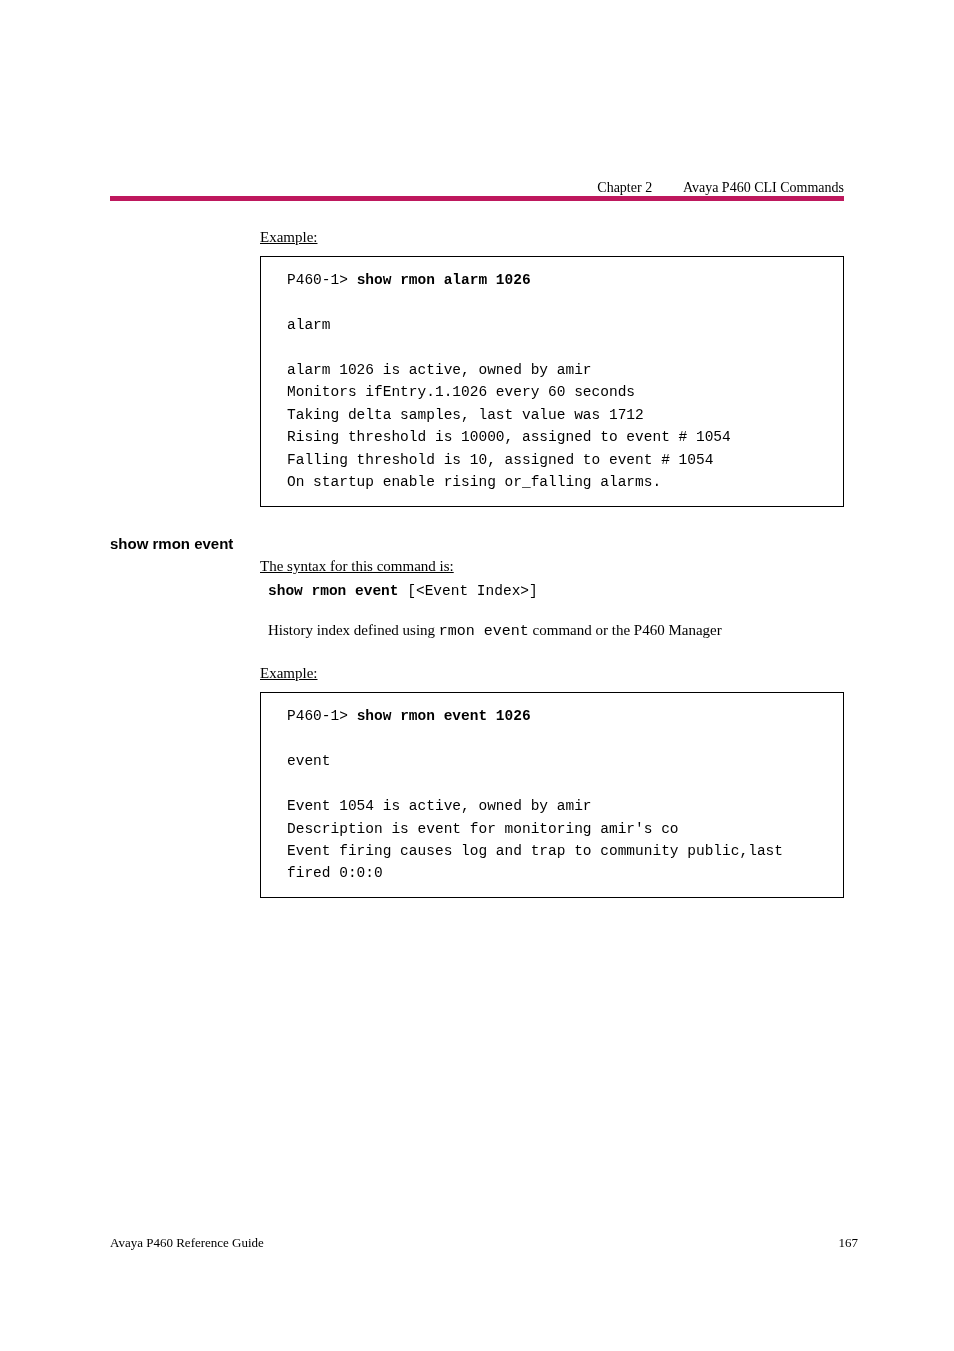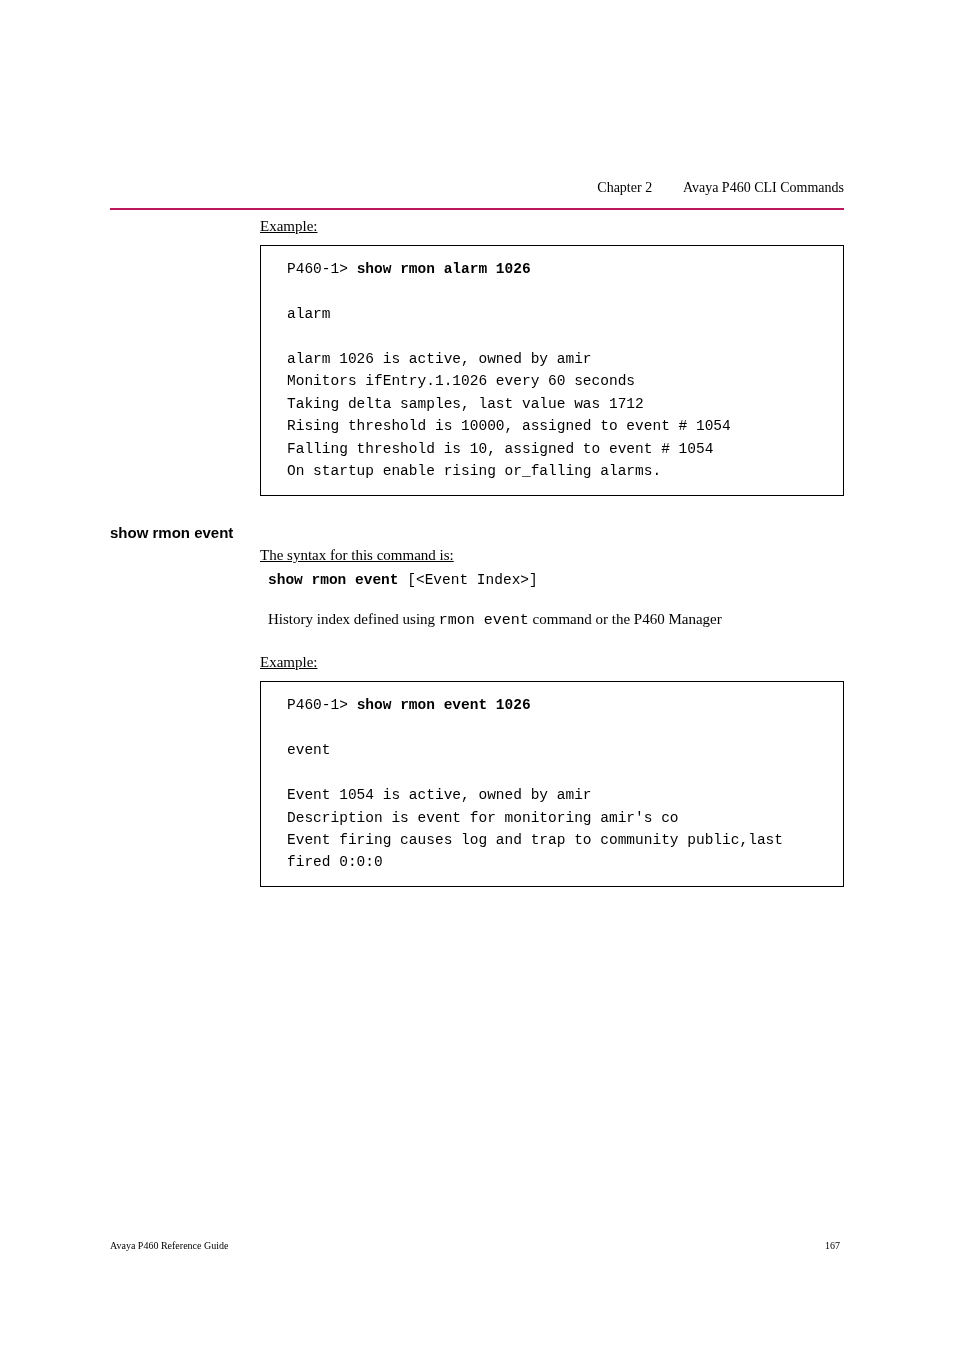--- a/index.html
+++ b/index.html
@@ -11,23 +11,23 @@
     background: #fff;
   }
   .page {
     width: 954px;
     height: 1351px;
     box-sizing: border-box;
     padding: 180px 110px 0 110px;
     position: relative;
   }
   .header-line {
-    border-bottom: 2px solid #be185d;
-    margin-bottom: 8px;
-    padding-bottom: 12px;
+    border-bottom: 5px solid #be185d;
+    margin-bottom: 28px;
+    padding-bottom: 0;
     text-align: right;
     font-size: 14px;
   }
   .header-line .chap {
     margin-right: 28px;
   }
   .body-col {
     margin-left: 150px;
   }
   .label {
@@ -80,22 +80,22 @@
     width: 132px;
     flex: none;
   }
   .param-def {
     flex: 1;
   }
   .footer {
     position: absolute;
     bottom: 100px;
     left: 110px;
-    right: 114px;
-    font-size: 10px;
+    right: 96px;
+    font-size: 13px;
   }
   .footer .title {
     float: left;
   }
   .footer .pagenum {
     float: right;
   }
 </style>
 </head>
 <body>

